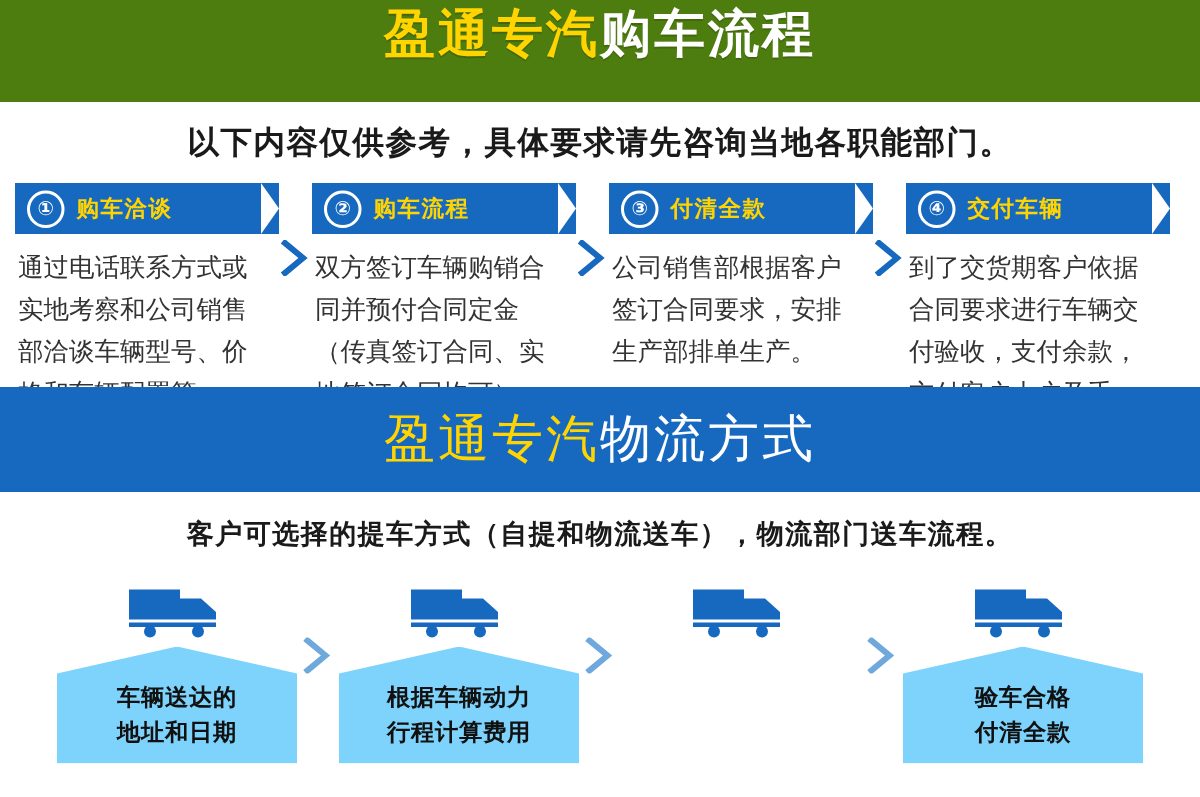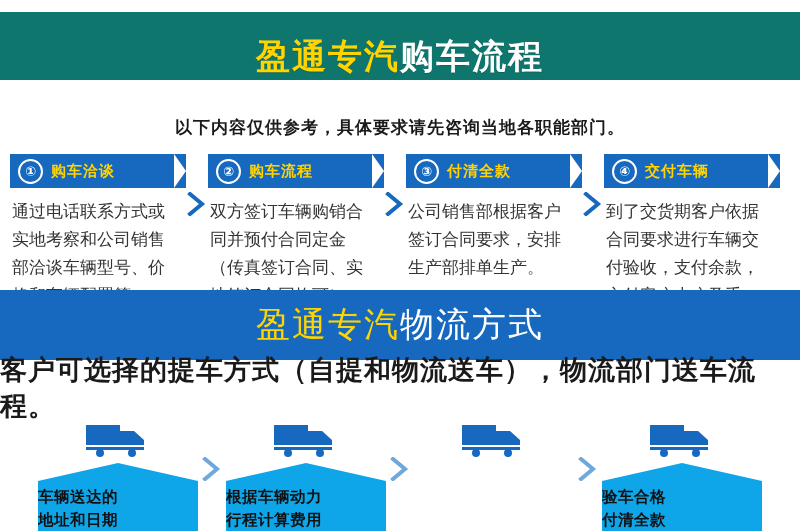--- a/index.html
+++ b/index.html
@@ -8,39 +8,37 @@
     background:#ffffff;
     font-family:"DejaVu Sans","Liberation Sans",sans-serif;
     overflow:hidden;
     position:relative;
   }
   .section{position:relative;width:800px;}
 
   
   .banner{
     height:68px;
-    background:#0f766e;
-    display:flex;align-items:flex-end;justify-content:center;
+    background:#4d7c0f;
+    display:flex;align-items:flex-start;justify-content:center;
     position:relative;
-    margin-top:12px;
   }
   .banner .title{
     font-size:34px;font-weight:bold;letter-spacing:2px;
     color:#ffffff;
     text-shadow:0 1px 0 rgba(0,0,0,.15);
   }
   .banner .hl{color:#ffd400;}
 
   
   .subline{
     height:54px;
     display:flex;align-items:center;justify-content:center;
-    font-size:17px;color:#1a1a1a;font-weight:bold;
+    font-size:21px;color:#1a1a1a;font-weight:bold;
     letter-spacing:1px;
-    margin-top:20px;
   }
 
   
   .steps{
     display:flex;align-items:flex-start;
     padding:0 10px 0 10px;
     box-sizing:border-box;
     height:120px;
   }
   .step{
@@ -101,21 +99,21 @@
     background:#1769c0;
     display:flex;align-items:center;justify-content:center;
   }
   .banner2 .title{
     font-size:34px;font-weight:normal;letter-spacing:2px;color:#ffffff;
   }
 
   .subline2{
     height:56px;
     display:flex;align-items:center;justify-content:center;
-    font-size:27px;color:#1a1a1a;font-weight:bold;letter-spacing:1px;
+    font-size:18px;color:#1a1a1a;font-weight:bold;letter-spacing:1px;
   }
 
   
   .logi{
     display:flex;align-items:flex-end;justify-content:center;
     height:125px;
     padding:0 14px;
     box-sizing:border-box;
   }
   .logi-item{
@@ -125,23 +123,23 @@
   }
   .truck{
     position:absolute;top:0;left:50%;
     transform:translateX(-50%);
     width:72px;height:40px;
   }
   .logi-box{
     position:absolute;
     bottom:0;left:0;right:0;
     height:78px;
-    background:#0ea5e9;
+    background:#7dd3fc;
     clip-path:polygon(0 18px, 50% 0, 100% 18px, 100% 100%, 0 100%);
-    display:flex;align-items:center;justify-content:flex-start;
+    display:flex;align-items:center;justify-content:center;
     text-align:center;
   }
   .logi-text{
     font-size:15.5px;color:#111111;font-weight:bold;
     line-height:1.5;
     padding-top:14px;
     letter-spacing:0.5px;
   }
   .logi-arrow{
     width:28px;flex:0 0 auto;

